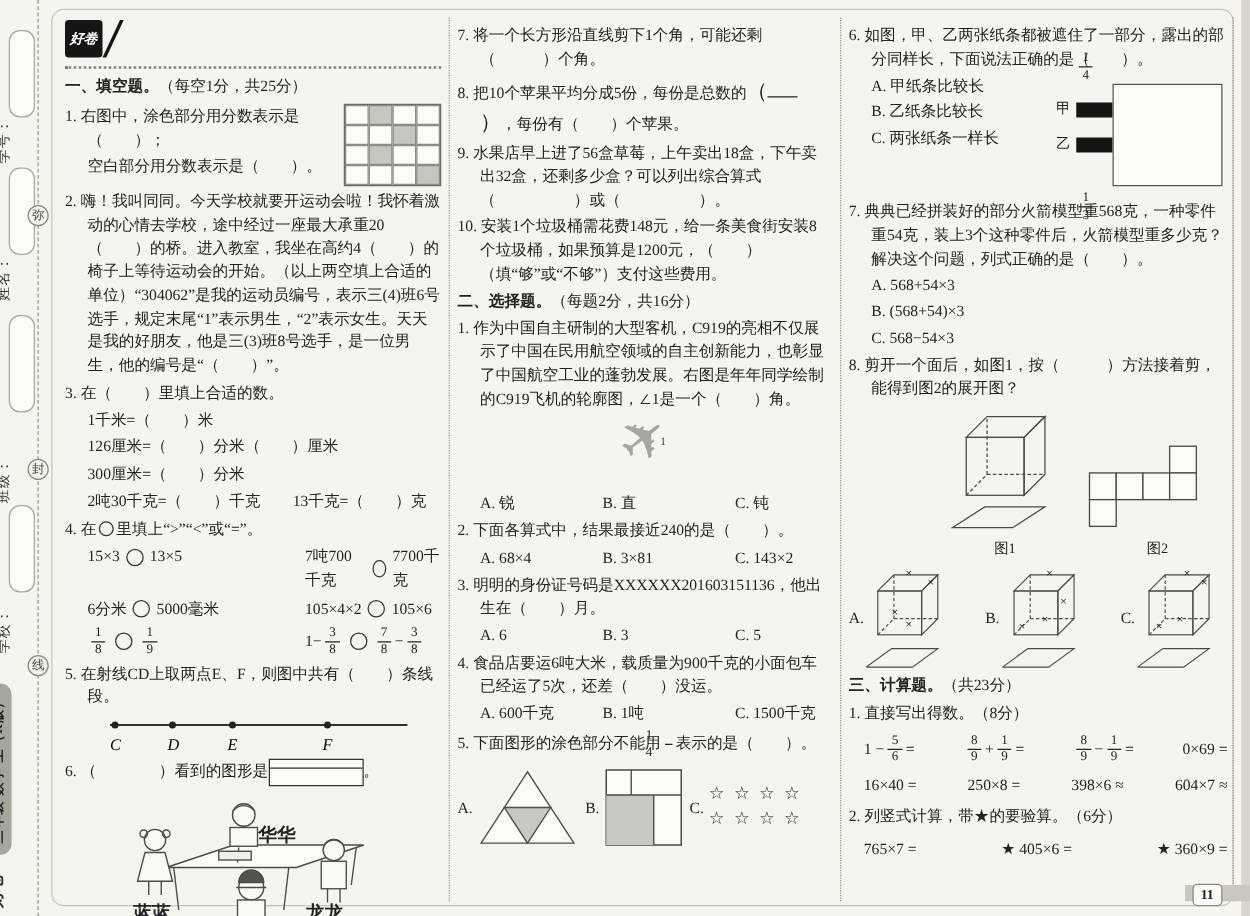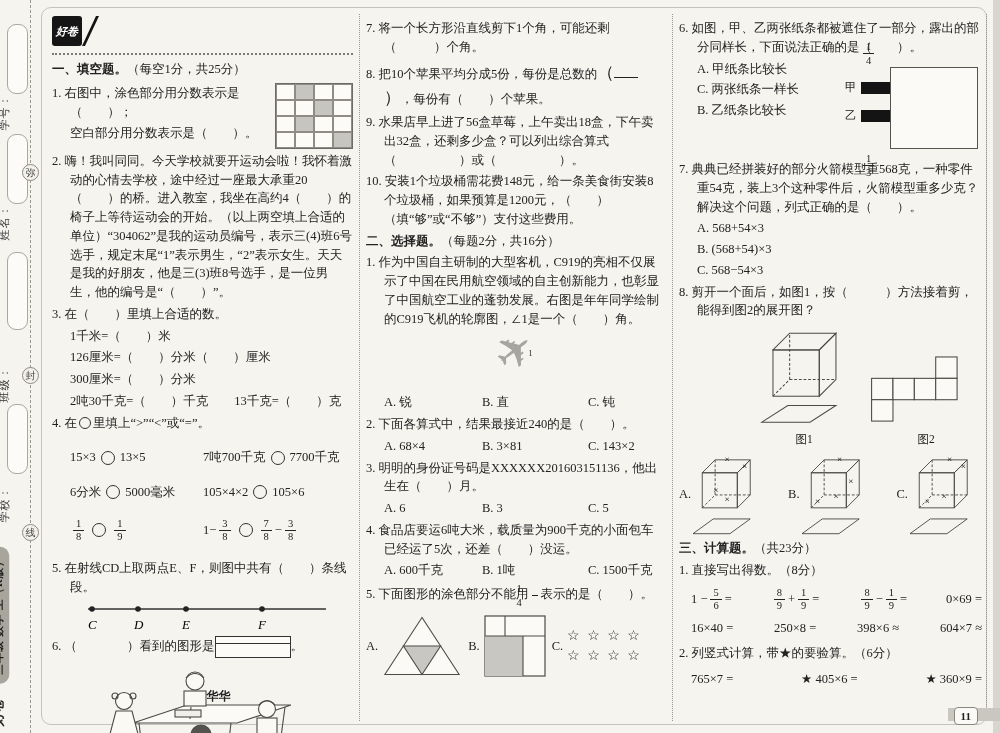--- a/index.html
+++ b/index.html
@@ -43,41 +43,41 @@
   .title { font-size:19.5px; font-weight:bold; letter-spacing:1px; white-space:nowrap; }
 
   .sec-h { margin:3px 0 2px; } .sec-h .b { font-weight:bold; }
   p.q   { margin:3px 0; padding-left:18px; text-indent:-18px; }
   p.sub { margin:3px 0; padding-left:18px; }
   .two  { display:flex; } .two span:first-child { flex:0 0 58%; }
 
   .cc { display:inline-block; width:14px; height:14px; border:1.2px solid #333;
     border-radius:50%; vertical-align:-2px; margin:0 5px; }
   .cc.small { width:12px; height:12px; margin:0 2px; }
-  .cmpline { display:flex; padding-left:18px; margin:16px 0; align-items:flex-start; }
+  .cmpline { display:flex; padding-left:18px; margin:4px 0; align-items:flex-start;gap:41px; }
   .cmpline > span.grp { flex:0 0 47%; display:inline-flex; align-items:center; }
   .cmpline > span.grp:last-child { flex:1 1 auto; }
 
   .fr { display:inline-flex; flex-direction:column; align-items:center; line-height:1.1;
     font-size:10.5px; vertical-align:middle; margin:0 3px; }
   .fr .n { padding:0 3px 0.5px; border-bottom:1px solid #222; }
   .fr .d { padding:0.5px 3px 0; }
 
   .q1row { display:flex; gap:8px; }
   .q1row .txt { flex:1 1 auto; }
   .grid4 { flex:0 0 auto; display:grid; grid-template-columns:repeat(4,19px);
     grid-auto-rows:16px; border:1.5px solid #6d6b64; margin-top:2px; background:#fcfbf8; }
   .grid4 i { border:0.5px solid #8e8c84; } .grid4 i.sh { background:#c7c5c0; }
 
   .rayfig { display:block; margin:2px 0 0 26px; }
   .seenrect { display:inline-block; width:76px; height:22px; border:1px solid #333;
     vertical-align:middle; background:#fcfbf8; text-indent:0; }
   .seenrect i { display:block; height:7px; border-bottom:1px solid #333; }
   .scene { position:relative; width:216px; margin:2px auto 0; }
-  .scene .lbl { position:absolute; font-size:12px; font-weight:bold; color:#222; }
+  .scene .lbl { position:absolute; font-size:15px; font-weight:bold; color:#222; }
 
   .planewrap { position:relative; height:60px; }
   .plane { position:absolute; left:44%; top:-2px; font-size:46px; color:#a6a5a0;
     transform:rotate(-38deg); line-height:1; }
   .plane-angle { position:absolute; left:55%; top:16px; font-size:9px; color:#333; }
 
   .opt3 { display:grid; grid-template-columns:98px 106px auto; padding-left:18px; margin:2px 0; }
   .optline { padding-left:18px; margin:2px 0; }
 
   .figrow5 { display:flex; align-items:center; gap:6px; margin:6px 0 2px; }
@@ -357,22 +357,22 @@
         </div>
       </div>
     </div>
   </div>
 
   <div class="col col3">
     <div class="q6blk">
       <p class="q">6. 如图，甲、乙两张纸条都被遮住了一部分，露出的部分同样长，下面说法正确的是（　　）。</p>
       <div class="q6opts">
         <div class="optline">A. 甲纸条比较长</div>
+        <div class="optline">B. 乙纸条比较长</div>
         <div class="optline">C. 两张纸条一样长</div>
-        <div class="optline">B. 乙纸条比较长</div>
       </div>
       <div class="paperfig">
         <span class="frpos fr" style="top:0;">
             <span class="n">1</span>
             <span class="d">4</span>
           </span>
         <span class="sl" style="top:38px;">甲</span>
         <span class="strip" style="top:41px;"></span>
         <span class="sl" style="top:66px;">乙</span>
         <span class="strip" style="top:69px;"></span>

